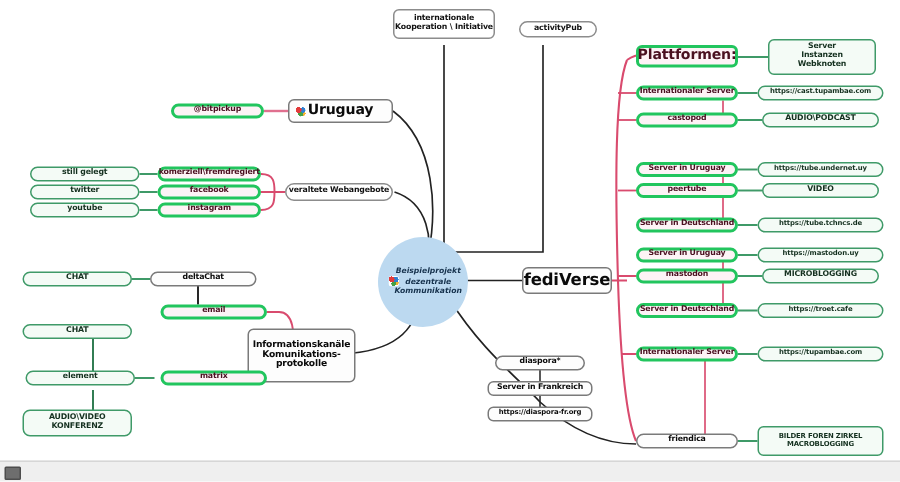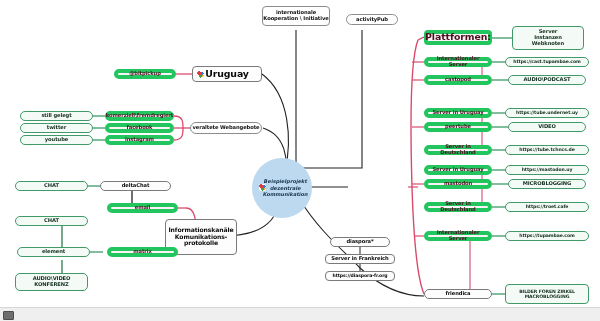--- a/index.html
+++ b/index.html
@@ -13,21 +13,21 @@
   #edges{position:absolute;left:0;top:0;width:600px;height:321px;pointer-events:none;}
 
   .node{
     position:absolute;box-sizing:border-box;
     display:flex;align-items:center;justify-content:center;
     text-align:center;border-radius:4px;background:#ffffff;
     line-height:1.12;white-space:pre-line;
     font-weight:bold;letter-spacing:-0.1px;
   }
   .g{border:1px solid #3f9a68;color:#14301f;background:#f4fbf6;}
-  .p{border:4px solid #22c55e;color:#4a1020;background:#fdf3f6;}
+  .p{border:2px solid #22c55e;color:#4a1020;background:#fdf3f6;}
   .k{border:1px solid #8c8c8c;color:#111111;background:#ffffff;}
   .kk{border:1px solid #7a7a7a;color:#0a0a0a;background:#fdfdfd;}
 
   .tiny{font-size:4.6px;}
   .sm{font-size:5.2px;}
   .md{font-size:6.1px;}
   .big{font-size:9.4px;}
   .huge{font-size:11px;}
 
   .center-node{
@@ -170,20 +170,21 @@
   <div class="node p sm" style="left:107px;top:247px;width:71px;height:10px;border-radius:5px;">matrix</div>
 
   <div class="node kk sm" style="left:100px;top:181px;width:71px;height:10px;border-radius:5px;">deltaChat</div>
   <div class="node g sm" style="left:15px;top:181px;width:73px;height:10px;border-radius:5px;">CHAT</div>
 
   <div class="node g sm" style="left:17px;top:247px;width:73px;height:10px;border-radius:5px;">element</div>
   <div class="node g sm" style="left:15px;top:216px;width:73px;height:10px;border-radius:5px;">CHAT</div>
   <div class="node g sm" style="left:15px;top:273px;width:73px;height:18px;border-radius:5px;">AUDIO\VIDEO
 KONFERENZ</div>
 
+  <div class="node kk huge" style="left:348px;top:178px;width:60px;height:18px;">fediVerse</div>
 
   <div class="node p big" style="left:424px;top:30px;width:68px;height:15px;">Plattformen:</div>
   <div class="node g sm" style="left:512px;top:26px;width:72px;height:24px;">Server
 Instanzen
 Webknoten</div>
 
   <div class="node p sm" style="left:424px;top:57px;width:68px;height:10px;border-radius:5px;">Internationaler Server</div>
   <div class="node g tiny" style="left:505px;top:57px;width:84px;height:10px;border-radius:5px;">https://cast.tupambae.com</div>
   <div class="node p sm" style="left:424px;top:75px;width:68px;height:10px;border-radius:5px;">castopod</div>
   <div class="node g sm" style="left:508px;top:75px;width:78px;height:10px;border-radius:5px;">AUDIO\PODCAST</div>

